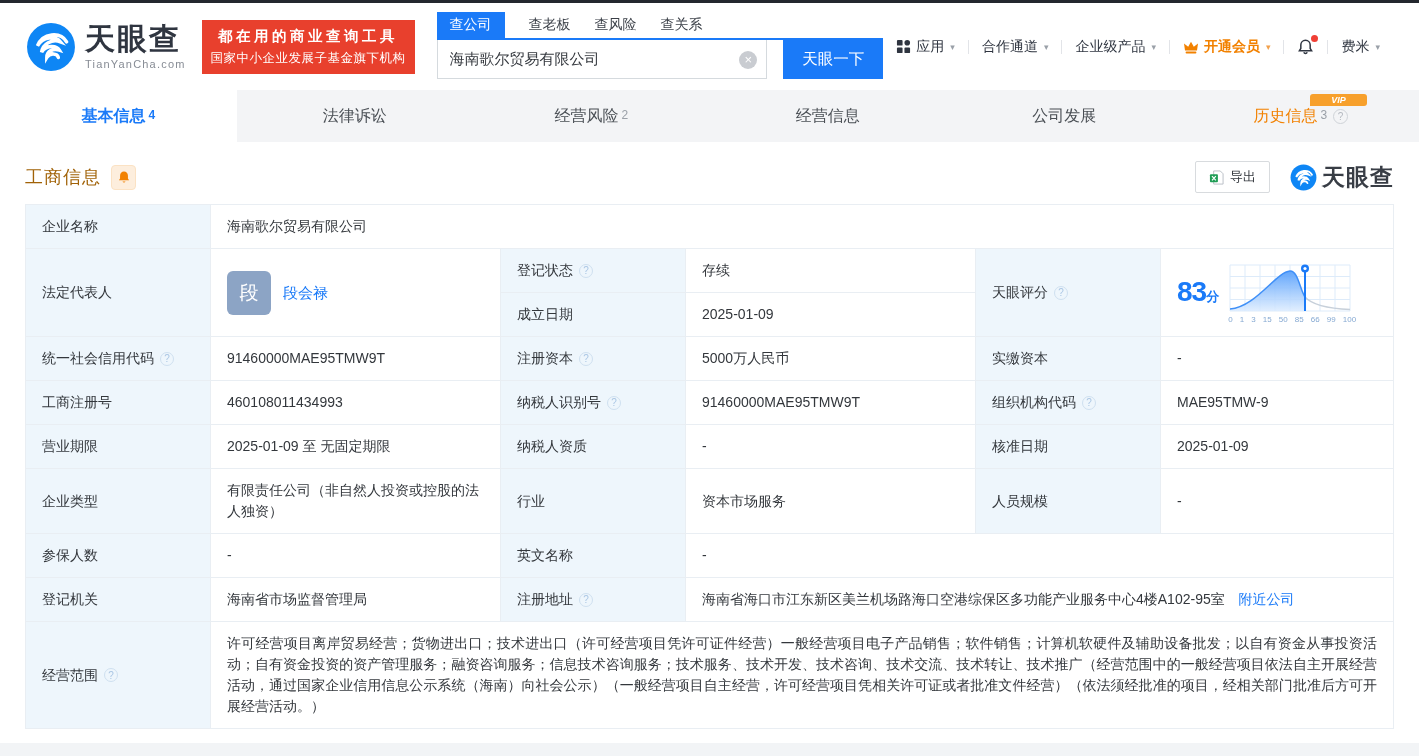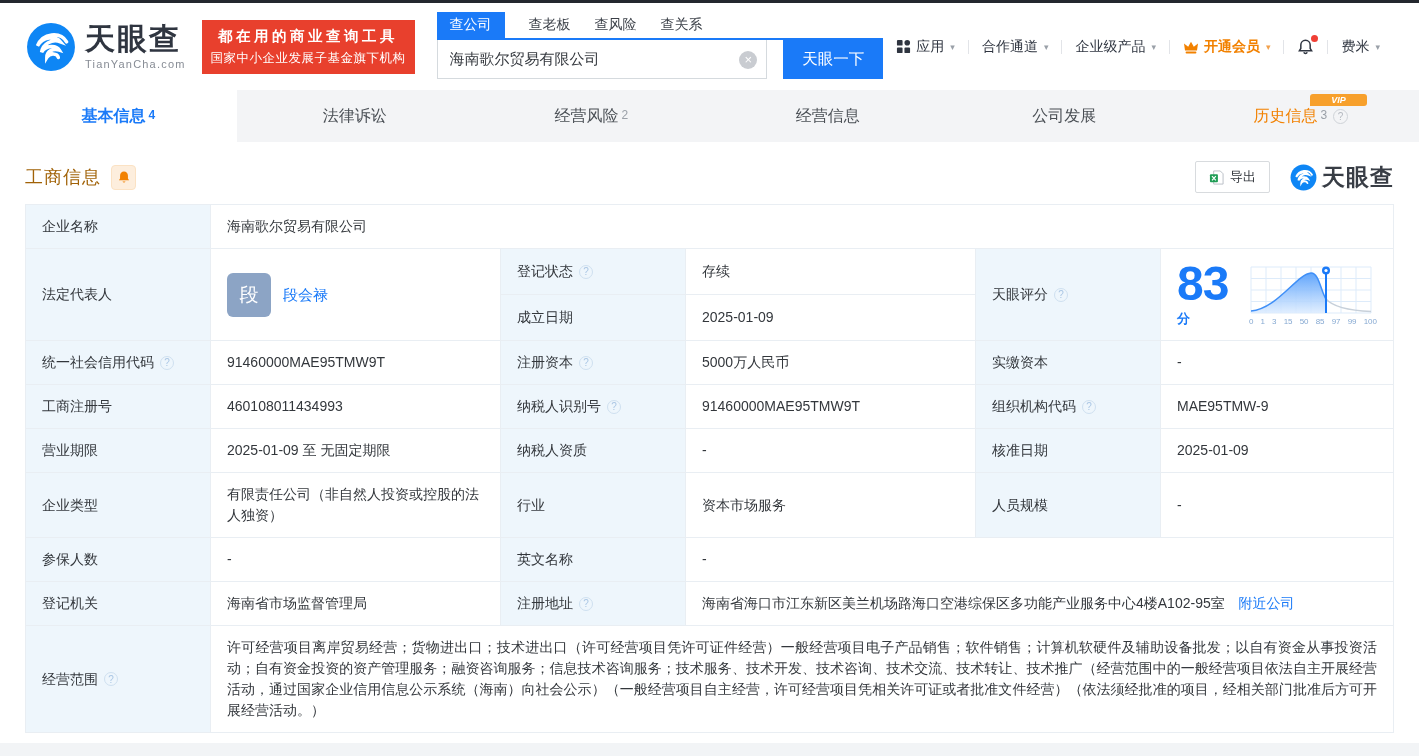--- a/index.html
+++ b/index.html
@@ -56,21 +56,21 @@
   table.info td{border:1px solid #e9eef3;padding:11px 16px;vertical-align:middle;line-height:21px;color:#33373c;word-break:break-all}
   td.lbl{background:#eef6fc;color:#4a4f55}
   .q{display:inline-flex;width:14px;height:14px;border:1px solid #cfe0f0;border-radius:50%;color:#aac6e4;font-size:10px;align-items:center;justify-content:center;margin-left:6px;vertical-align:1px;cursor:pointer;flex:none}
   .green{color:#00a870}
   .lnk{color:#1a7af8;cursor:pointer;text-decoration:none}
   .dash{color:#33373c}
   .rep{display:flex;align-items:center}
   .avatar{width:44px;height:44px;border-radius:6px;background:#8ca4c5;color:#fff;font-size:19px;display:flex;align-items:center;justify-content:center;margin-right:12px;cursor:pointer;flex:none}
   .rep-name{font-size:15px}
   .score-wrap{display:flex;align-items:center;gap:9px}
-  .score-num{font-size:48px;font-weight:bold;color:#1a7af8;line-height:1;letter-spacing:-1px}
+  .score-num{font-size:28px;font-weight:bold;color:#1a7af8;line-height:1;letter-spacing:-1px}
   .score-unit{font-size:13px;color:#1a7af8;font-weight:bold}
   .chart-col{display:flex;flex-direction:column}
   .chart-axis{display:flex;justify-content:space-between;width:128px;font-size:8px;color:#86a9d2;margin-top:0;line-height:1}
   .addr-cell{white-space:normal}
   .scope-cell{line-height:26px;padding:8px 16px;text-align:justify}
   .footer-strip{position:absolute;left:0;right:0;bottom:0;height:13px;background:#f2f4f6}
 </style>
 </head>
 <body>
 
@@ -272,21 +272,21 @@
                 <circle cx="77" cy="6.5" r="4" fill="#1a7af8"></circle>
                 <circle cx="77" cy="6.5" r="1.6" fill="#ffffff"></circle>
               </svg>
               <div class="chart-axis">
                 <span>0</span>
                     <span>1</span>
                     <span>3</span>
                     <span>15</span>
                     <span>50</span>
                     <span>85</span>
-                    <span>97</span>
+                    <span>66</span>
                     <span>99</span>
                     <span>100</span>
               </div>
             </div>
           </div>
         </td>
       </tr>
       <tr>
         <td class="lbl"><span>成立日期</span></td>
         <td>2025-01-09</td>

